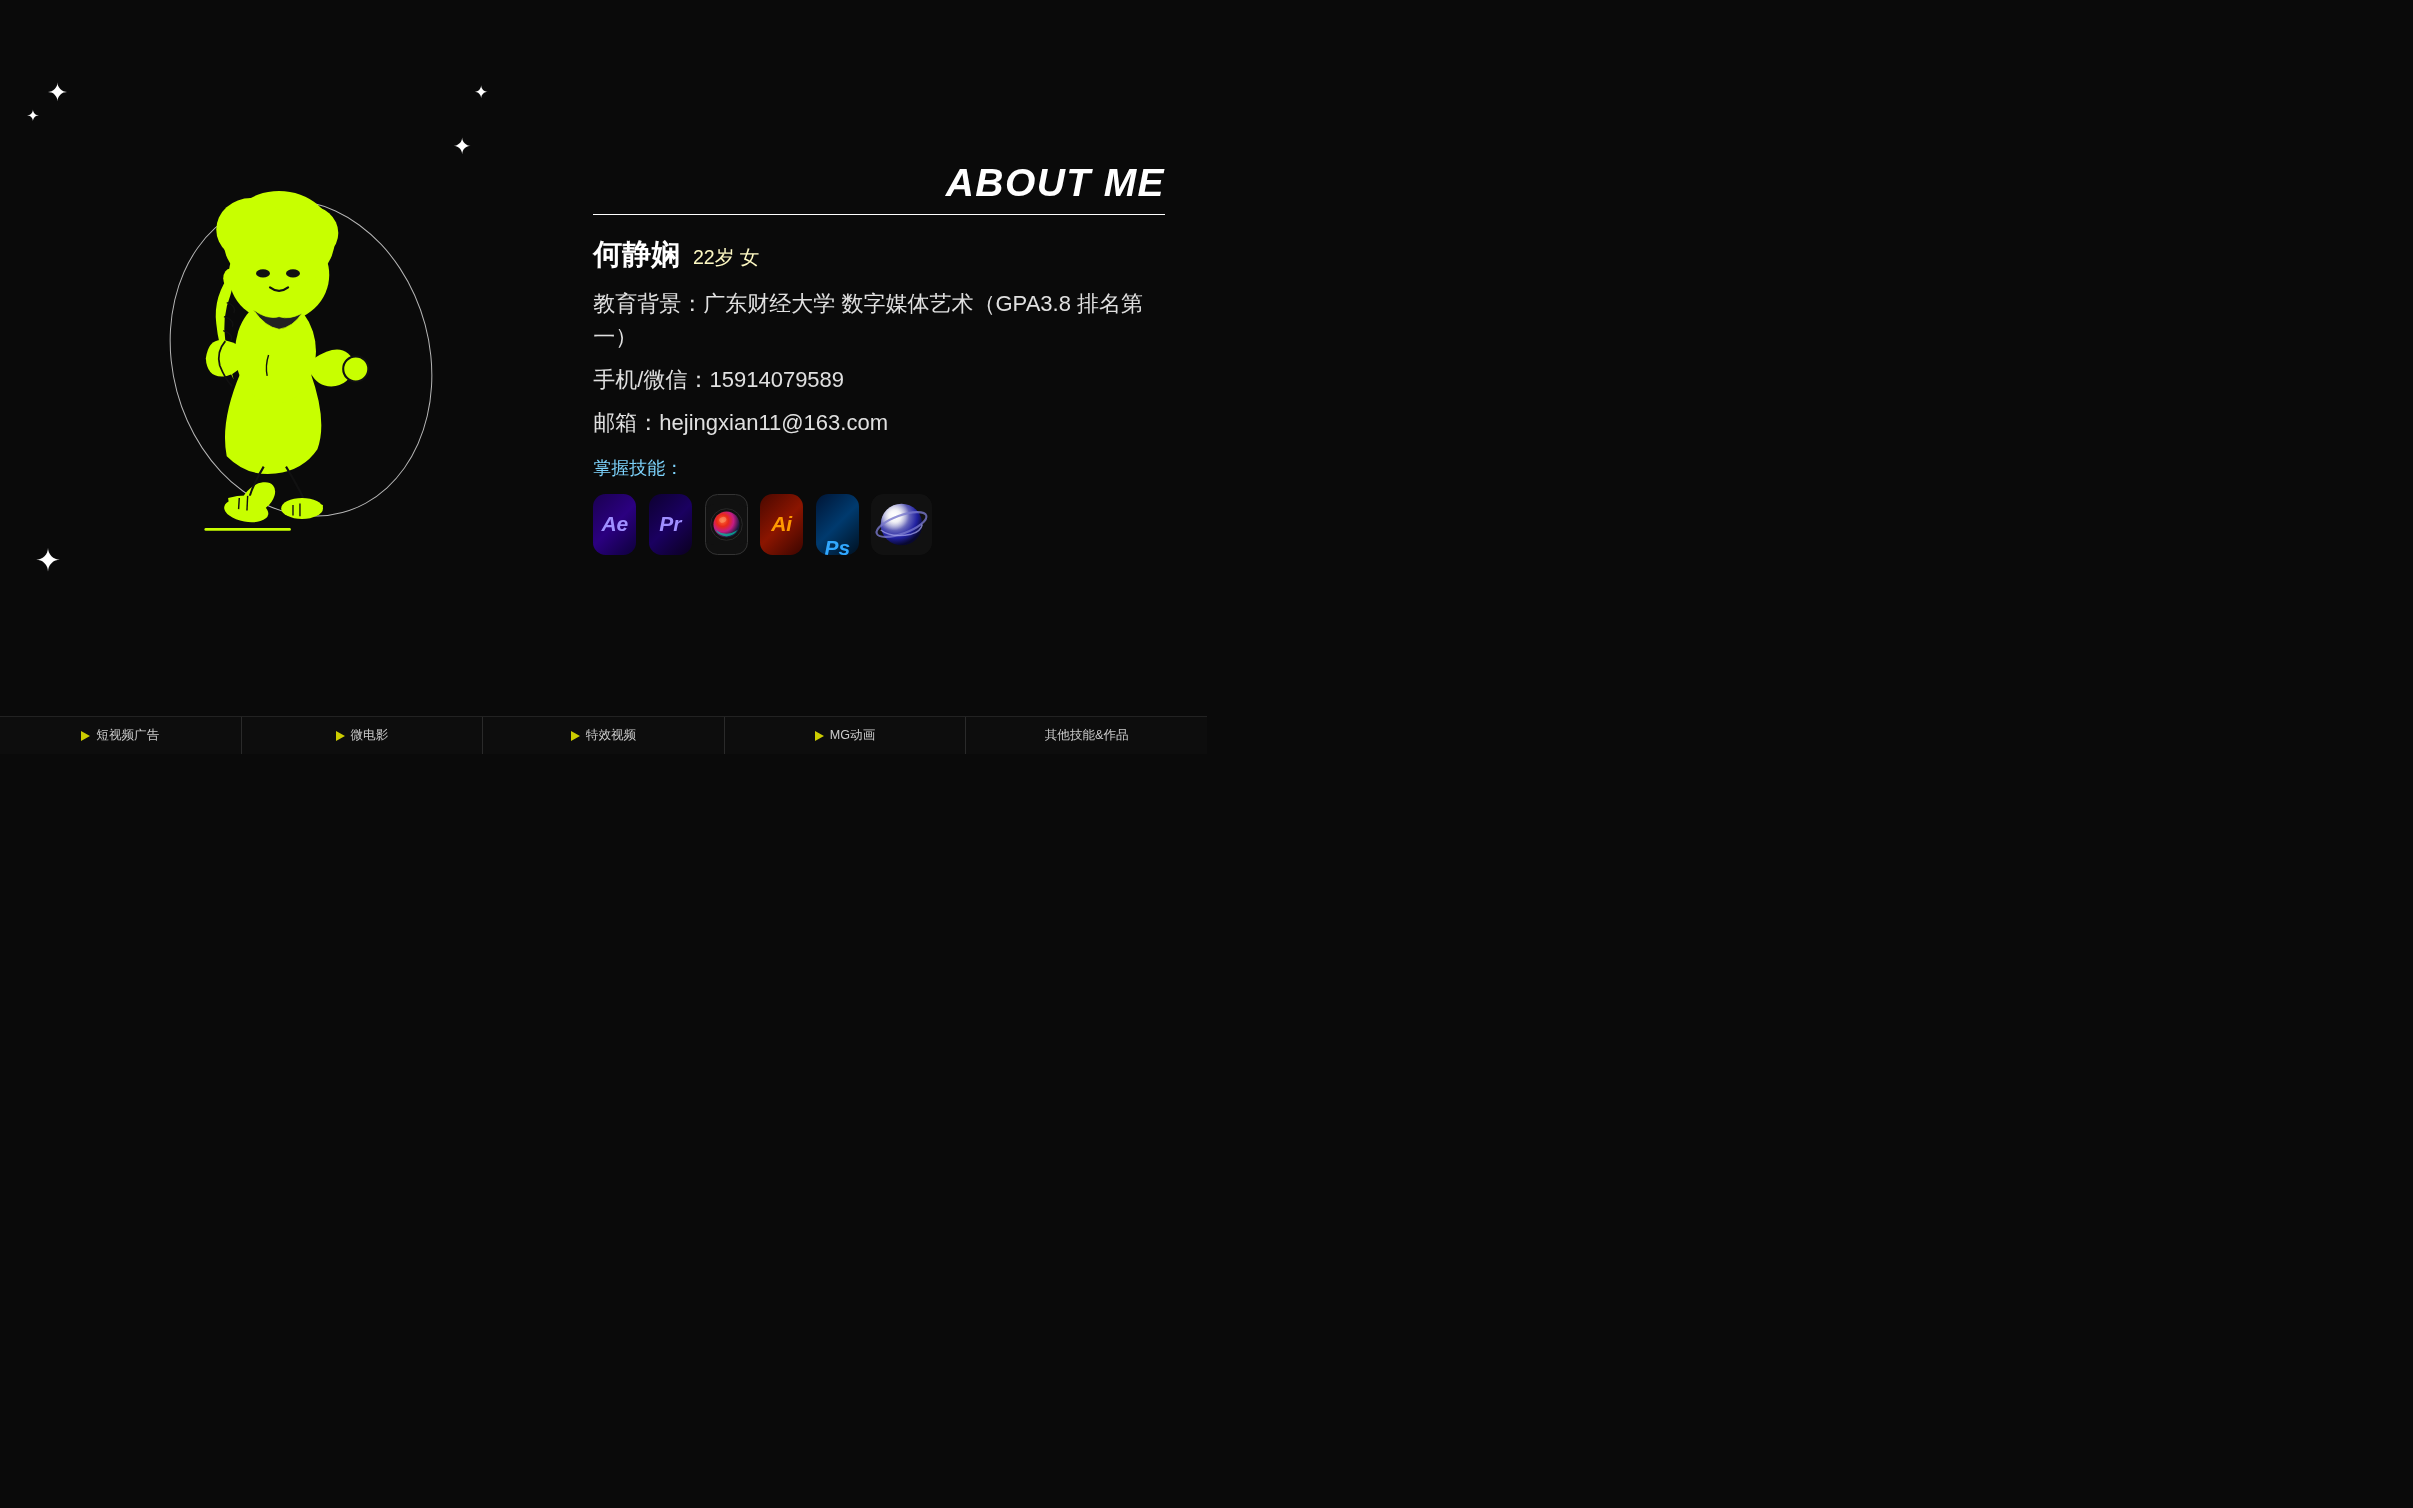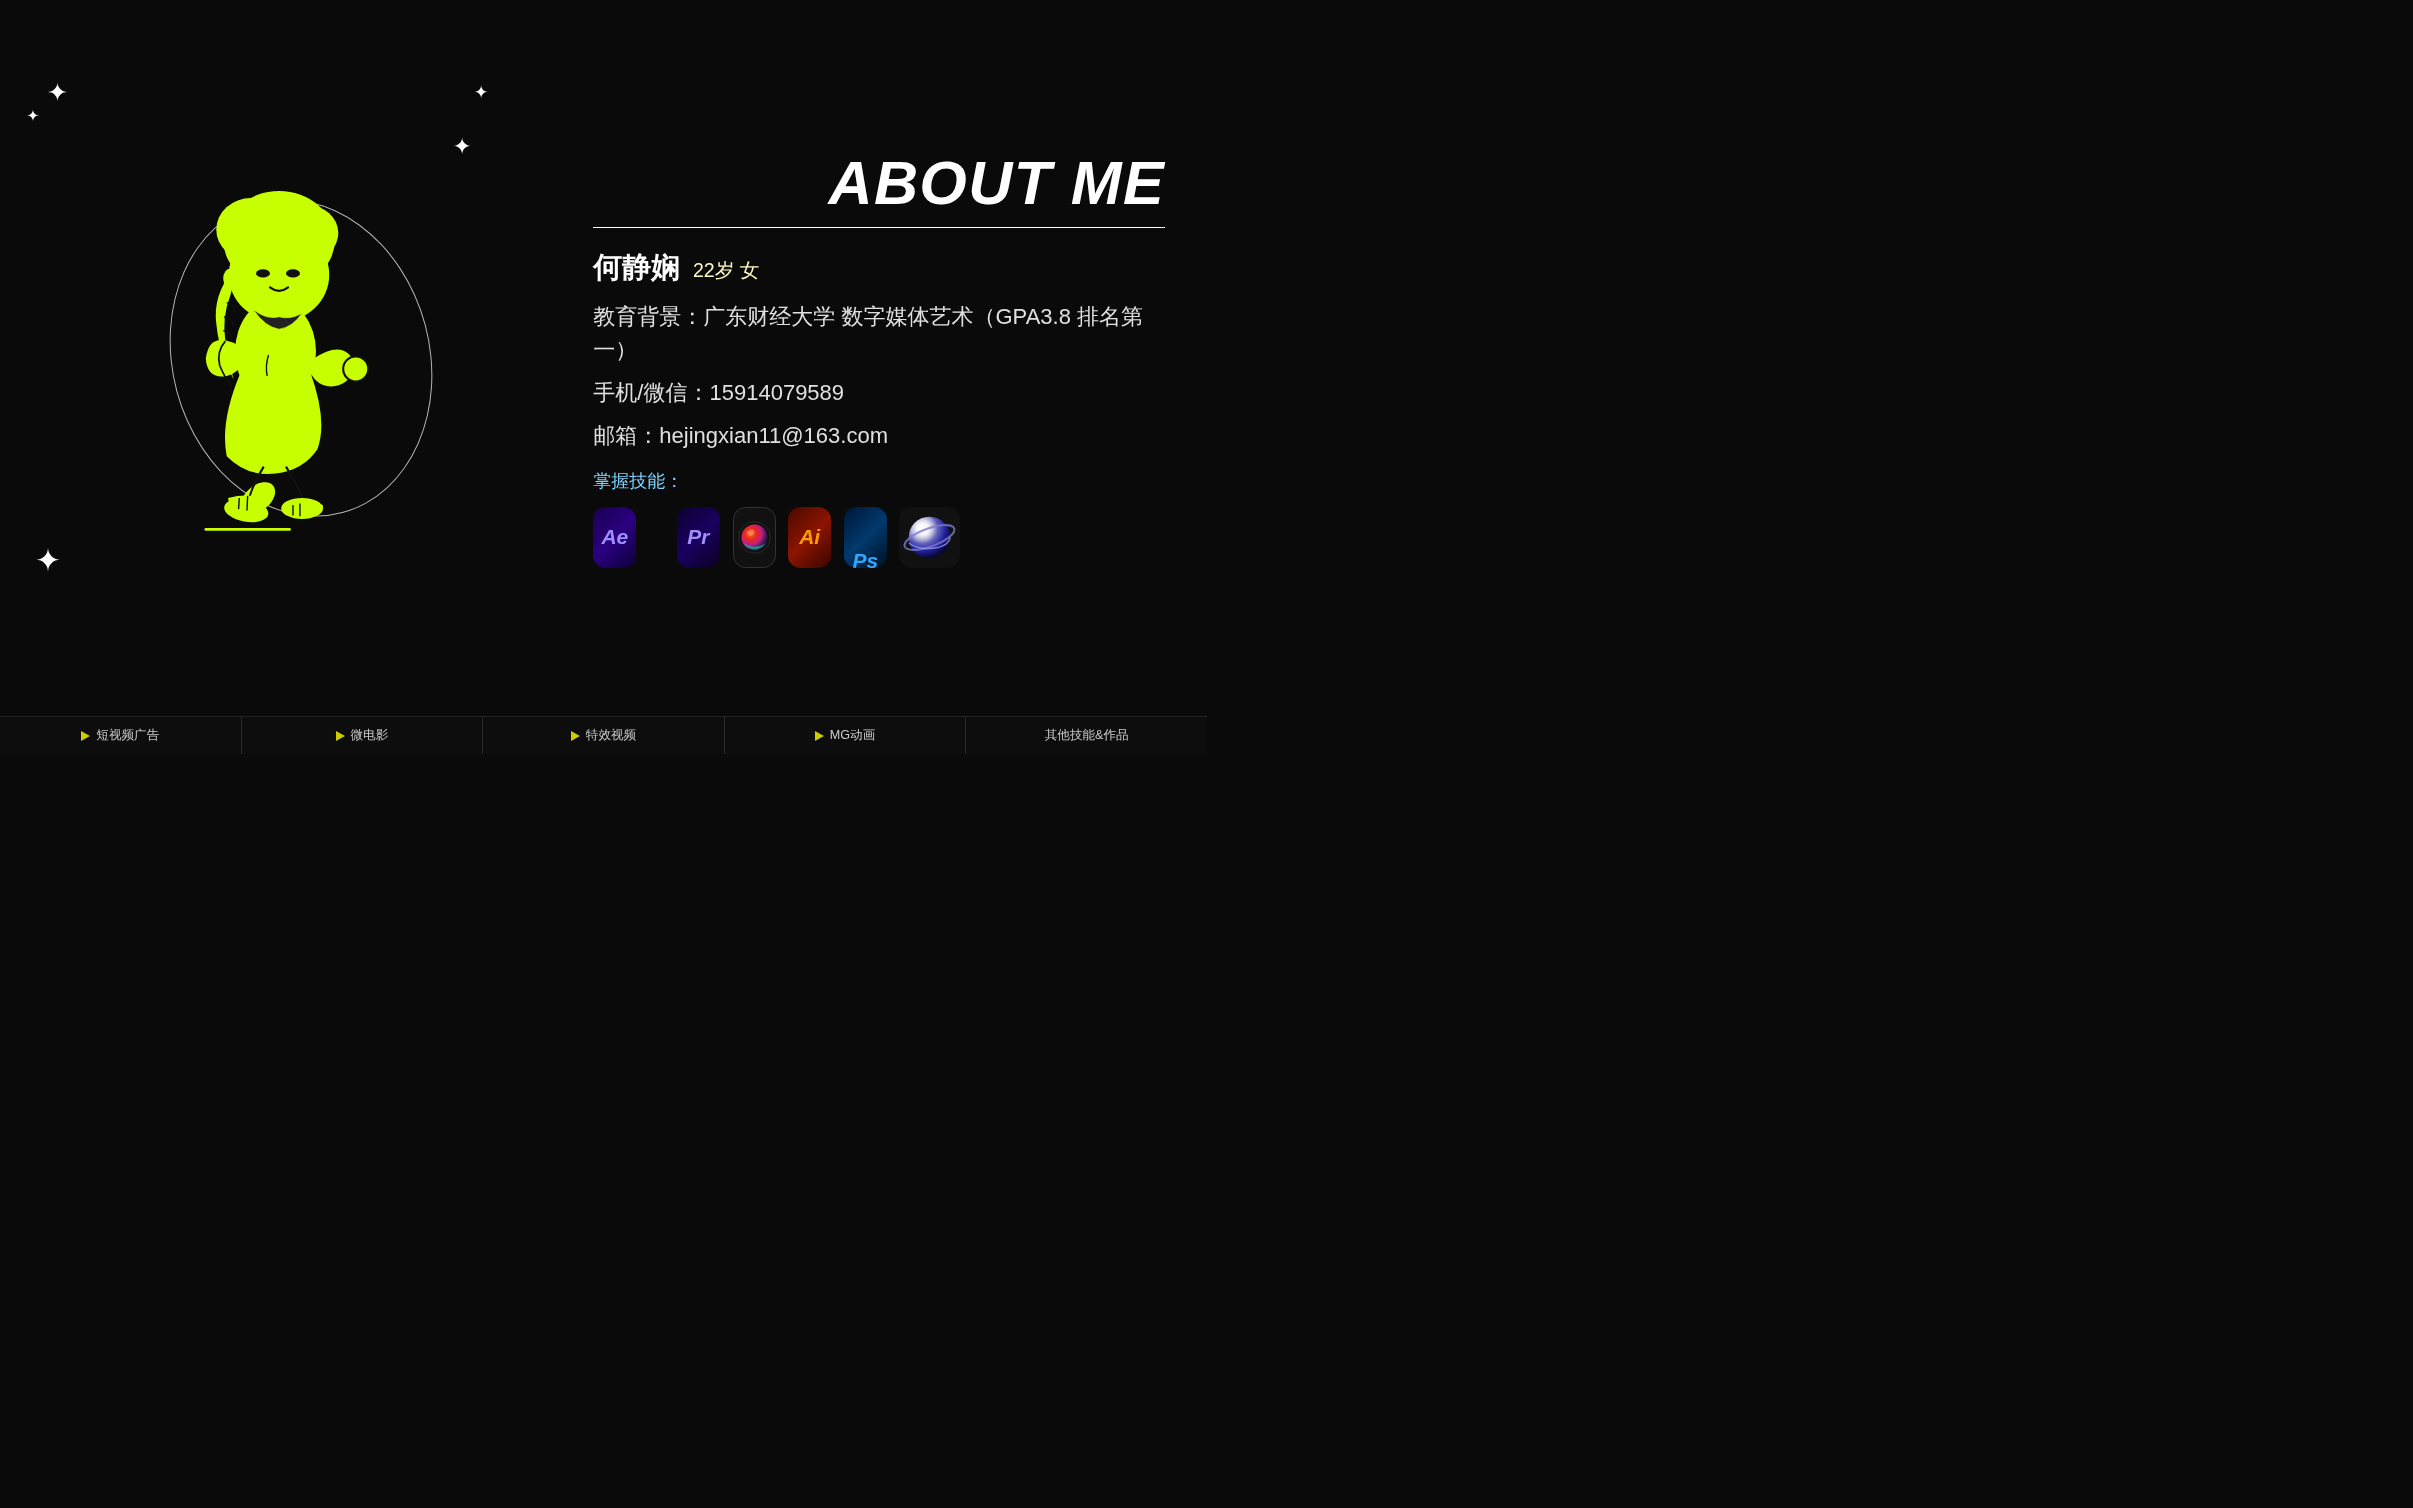--- a/index.html
+++ b/index.html
@@ -68,21 +68,21 @@
     .info-area {
       width: 52%;
       height: 100%;
       display: flex;
       flex-direction: column;
       justify-content: center;
       padding: 28px 42px 28px 14px;
     }
 
     .about-title {
-      font-size: 61px;
+      font-size: 39px;
       font-weight: 900;
       font-style: italic;
       color: #ffffff;
       letter-spacing: 1.4px;
       text-align: right;
       margin-bottom: 8.4px;
       font-family: 'Arial Black', 'Arial', sans-serif;
     }
 
     .divider {
@@ -151,21 +151,20 @@
 
     
     .icon-ae {
       background: linear-gradient(135deg, #1a0050 0%, #2b0080 50%, #0d003a 100%);
     }
     .icon-ae-text { color: #9f8eff; font-size: 21px; font-weight: 900; font-style: italic; font-family: 'Arial Black', Arial, sans-serif; }
 
     
     .icon-pr {
       background: linear-gradient(135deg, #0d0030 0%, #1a0060 50%, #0a001e 100%);
-      margin-left: 28px;
     }
     .icon-pr-text { color: #9f8eff; font-size: 21px; font-weight: 900; font-style: italic; font-family: 'Arial Black', Arial, sans-serif; }
 
     
     .icon-da {
       background: radial-gradient(circle at 40% 40%, #2a2a2a 0%, #111111 100%);
       border: 0.7px solid #333;
     }
 
     

